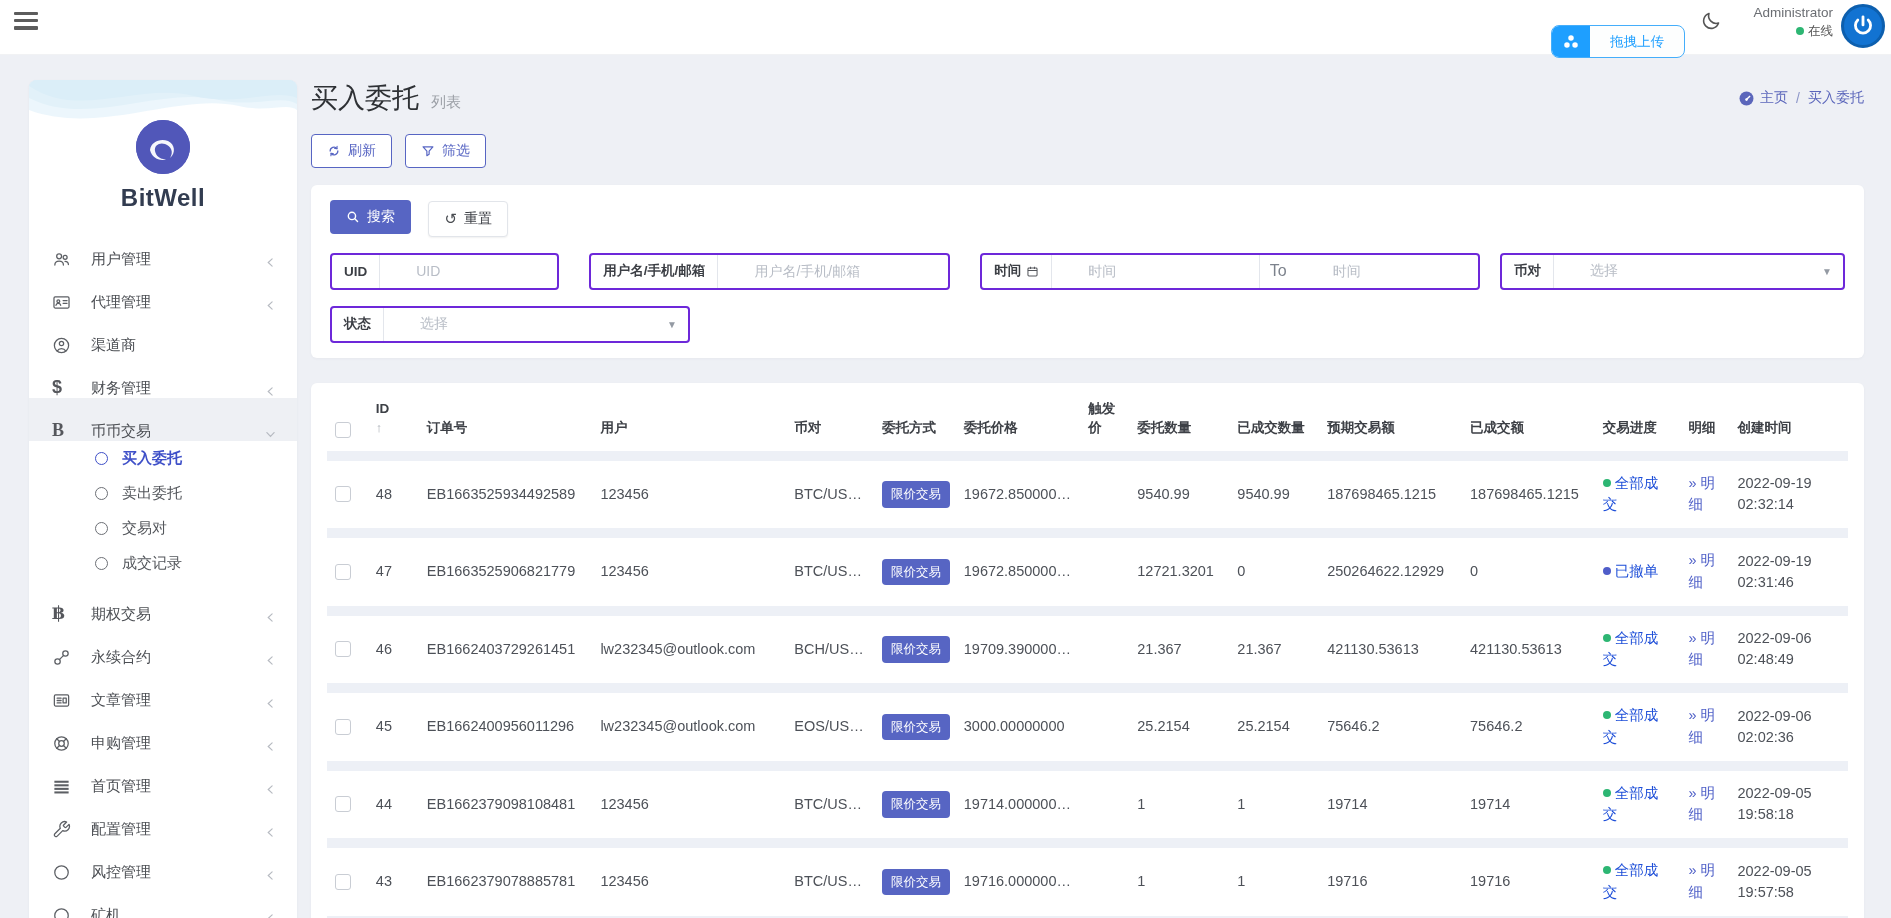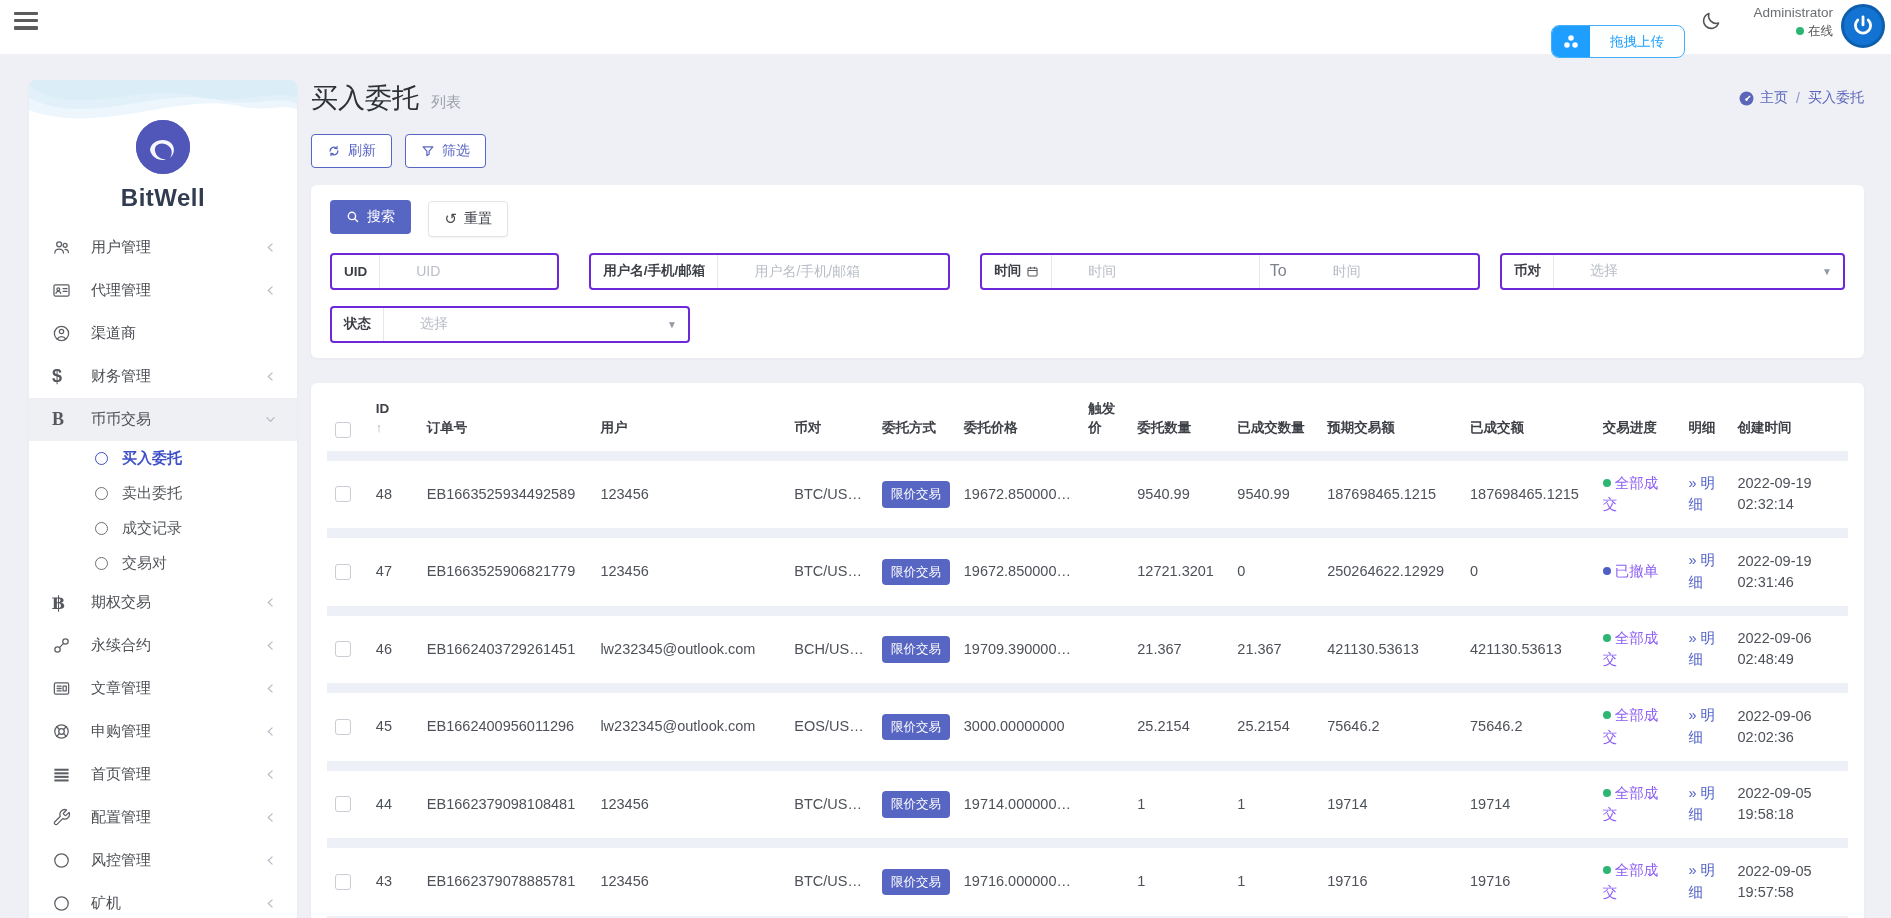--- a/index.html
+++ b/index.html
@@ -28,21 +28,21 @@
   .upload .ulabel { padding:0 20px; display:flex; align-items:center; font-size:13.5px; color:#1e9fff; }
 
   
   .sidebar { position:absolute; left:29px; top:80px; width:268px; height:850px; background:#fff;
              border-radius:8px 8px 0 0; box-shadow:0 1px 3px rgba(40,50,80,.05); overflow:hidden; }
   .waves { height:58px; position:relative; overflow:hidden; }
   .logo-wrap { display:flex; justify-content:center; margin-top:-18px; }
   .logo-circle { width:54px; height:54px; border-radius:50%; background:#5157b9; display:flex; align-items:center; justify-content:center; }
   .brand { text-align:center; margin-top:10px; font-size:24px; font-weight:bold; color:#323c50; letter-spacing:.5px; }
   .menu { margin-top:14px; }
-  .menu-item { height:43px; display:flex; align-items:center; padding:0 20px 0 23px;
+  .menu-item { height:43px; display:flex; align-items:flex-end; padding:0 20px 0 23px;
                font-size:15px; color:#4c4f54; cursor:pointer; }
   .menu-item.active-parent { background:#eef0f4; }
   .menu-item .icon { width:27px; display:flex; justify-content:flex-start; color:#5c5f64; }
   .menu-item .icon svg { width:19px; height:19px; }
   .g { font-size:18px; font-weight:bold; color:#55575c; }
   .g.serif { font-family:"Liberation Serif","DejaVu Serif",serif; }
   .mi-label { margin-left:12px; flex:1; }
   .chev { color:#b6bac1; display:flex; }
   .chev svg { width:13px; height:13px; }
   .submenu-item { height:35px; display:flex; align-items:center; padding-left:66px; font-size:15px; color:#54575c; cursor:pointer; }
@@ -93,21 +93,21 @@
   table { width:100%; border-collapse:collapse; table-layout:fixed; }
   th { text-align:left; vertical-align:bottom; padding:16px 8px 13px 8px; font-size:13.5px; font-weight:bold;
        color:#3d4046; line-height:1.45; }
   td { padding:12px 8px; font-size:14.5px; color:#4d5158; vertical-align:middle; line-height:1.5;
        overflow:hidden; text-overflow:ellipsis; }
   tr.gap td { height:10px; padding:0; background:#edf0f6; }
   .sort-arrow { color:#a8adb5; font-size:13px; font-weight:normal; }
   .cb { width:16px; height:16px; border:1px solid #c9cdd4; border-radius:3px; background:#fff; cursor:pointer; }
   .badge { display:inline-block; background:#5765c3; color:#fff; font-size:12.5px; padding:4px 9px; border-radius:4px; white-space:nowrap; }
   .detail-link { color:#4d5ec7; cursor:pointer; }
-  .progress-txt { color:#8b5cf6; }
+  .progress-txt { color:#1d4ed8; }
   .t-date div { line-height:1.45; }
 
   .icon { display:inline-flex; }
   svg { display:block; }
 </style>
 </head>
 <body>
 
 <div class="topbar">
   <div class="hamburger">
@@ -233,25 +233,25 @@
       <div class="submenu-item active">
         <span class="subcircle"></span>
         <span>买入委托</span>
       </div>
       <div class="submenu-item">
         <span class="subcircle"></span>
         <span>卖出委托</span>
       </div>
       <div class="submenu-item">
         <span class="subcircle"></span>
-        <span>成交记录</span>
+        <span>交易对</span>
       </div>
       <div class="submenu-item">
         <span class="subcircle"></span>
-        <span>交易对</span>
+        <span>成交记录</span>
       </div>
       <div class="menu-item">
         <span class="icon">
           <span class="g serif">฿</span>
         </span>
         <span class="mi-label">期权交易</span>
         <span class="chev">
           <svg viewBox="0 0 20 20" fill="none" stroke="currentColor" stroke-width="1.8" stroke-linecap="round">
             <polyline points="12.5 4.5 6.5 10 12.5 15.5"></polyline>
           </svg>

